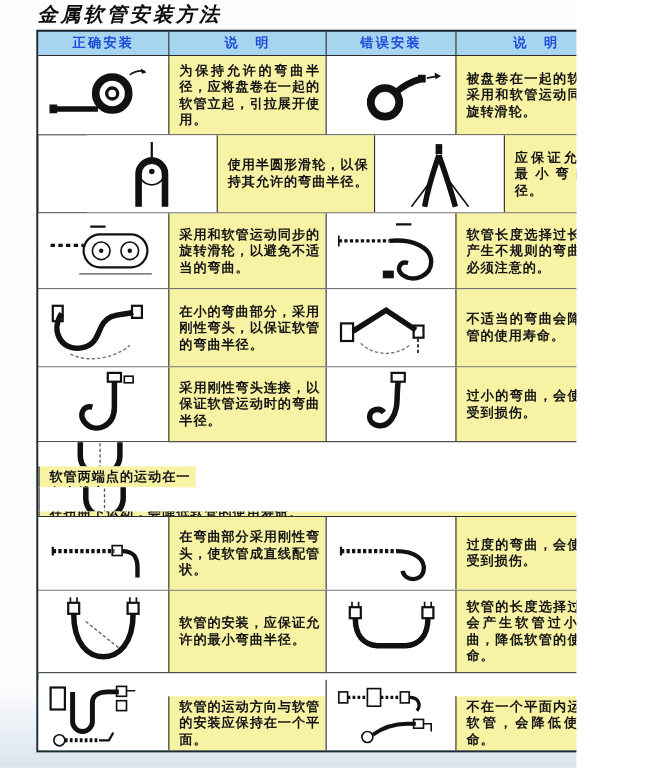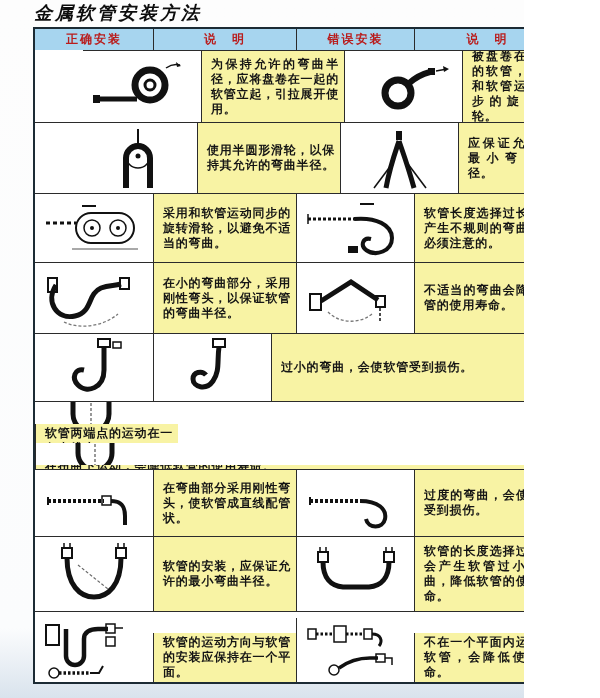--- a/index.html
+++ b/index.html
@@ -21,30 +21,30 @@
     box-sizing:border-box;
   }
   .row{display:flex;border-top:1px solid #2b2b2b;}
   .row:first-child{border-top:none;}
   .cell{box-sizing:border-box;border-left:1px solid #2b2b2b;overflow:hidden;}
   .cell:first-child{border-left:none;}
   .c1{width:118px;} .c2{width:143px;} .c3{width:118px;} .c4{flex:1;}
   .hrow{height:21px;}
   .hcell{
     background:#a7d5ef;display:flex;align-items:center;justify-content:center;
-    font-size:12px;font-weight:bold;letter-spacing:2px;color:#b91c1c;
+    font-size:12px;font-weight:bold;letter-spacing:2px;color:#1d4ed8;
   }
   .img{background:#ffffff;display:flex;align-items:center;justify-content:center;}
   .desc{
     background:#f8f3a4;display:flex;align-items:center;
     padding:2px 5px 2px 9px;
     font-size:12px;font-weight:bold;line-height:15px;
     letter-spacing:0.8px;color:#151515;text-align:justify;
   }
-  .r0{height:71px;margin-left:48px;} .r1{height:70px;padding-left:44px;} .r2{height:68px;} .r3{height:70px;}
+  .r0{height:71px;} .r1{height:70px;padding-left:44px;} .r2{height:68px;} .r3{height:70px;}
   .r4{height:67px;} .r5{height:67px;flex-direction:column;} .r6{height:66px;} .r7{height:74px;}
   .r8{height:70px;align-items:flex-end;}
   svg{display:block;}
 </style>
 </head>
 <body>
 
 <div class="page">
   <h1 class="title">金属软管安装方法</h1>
 
@@ -152,20 +152,21 @@
     </div>
 
     <div class="row r4">
       <div class="cell c1 img">
         <svg width="104" height="62" viewBox="0 0 104 62">
           <rect x="56" y="2" width="12" height="8" fill="none" stroke="#111" stroke-width="2"></rect>
           <rect x="71" y="5" width="8" height="6" fill="none" stroke="#111" stroke-width="1.5"></rect>
           <path d="M62,10 L62,33 C62,51 45,57 36,48 C29,41 33,31 42,33" fill="none" stroke="#111" stroke-width="5"></path>
         </svg>
       </div>
+      <div class="cell c2 desc">采用刚性弯头连接，以保证软管运动时的弯曲半径。</div>
       <div class="cell c3 img">
         <svg width="104" height="62" viewBox="0 0 104 62">
           <rect x="52" y="2" width="12" height="8" fill="none" stroke="#111" stroke-width="2"></rect>
           <path d="M58,10 C56,24 59,34 52,44 C45,54 32,50 32,42 C32,35 41,33 45,38" fill="none" stroke="#111" stroke-width="5"></path>
         </svg>
       </div>
       <div class="cell c4 desc">过小的弯曲，会使软管受到损伤。</div>
     </div>
 
     <div class="row r5">

